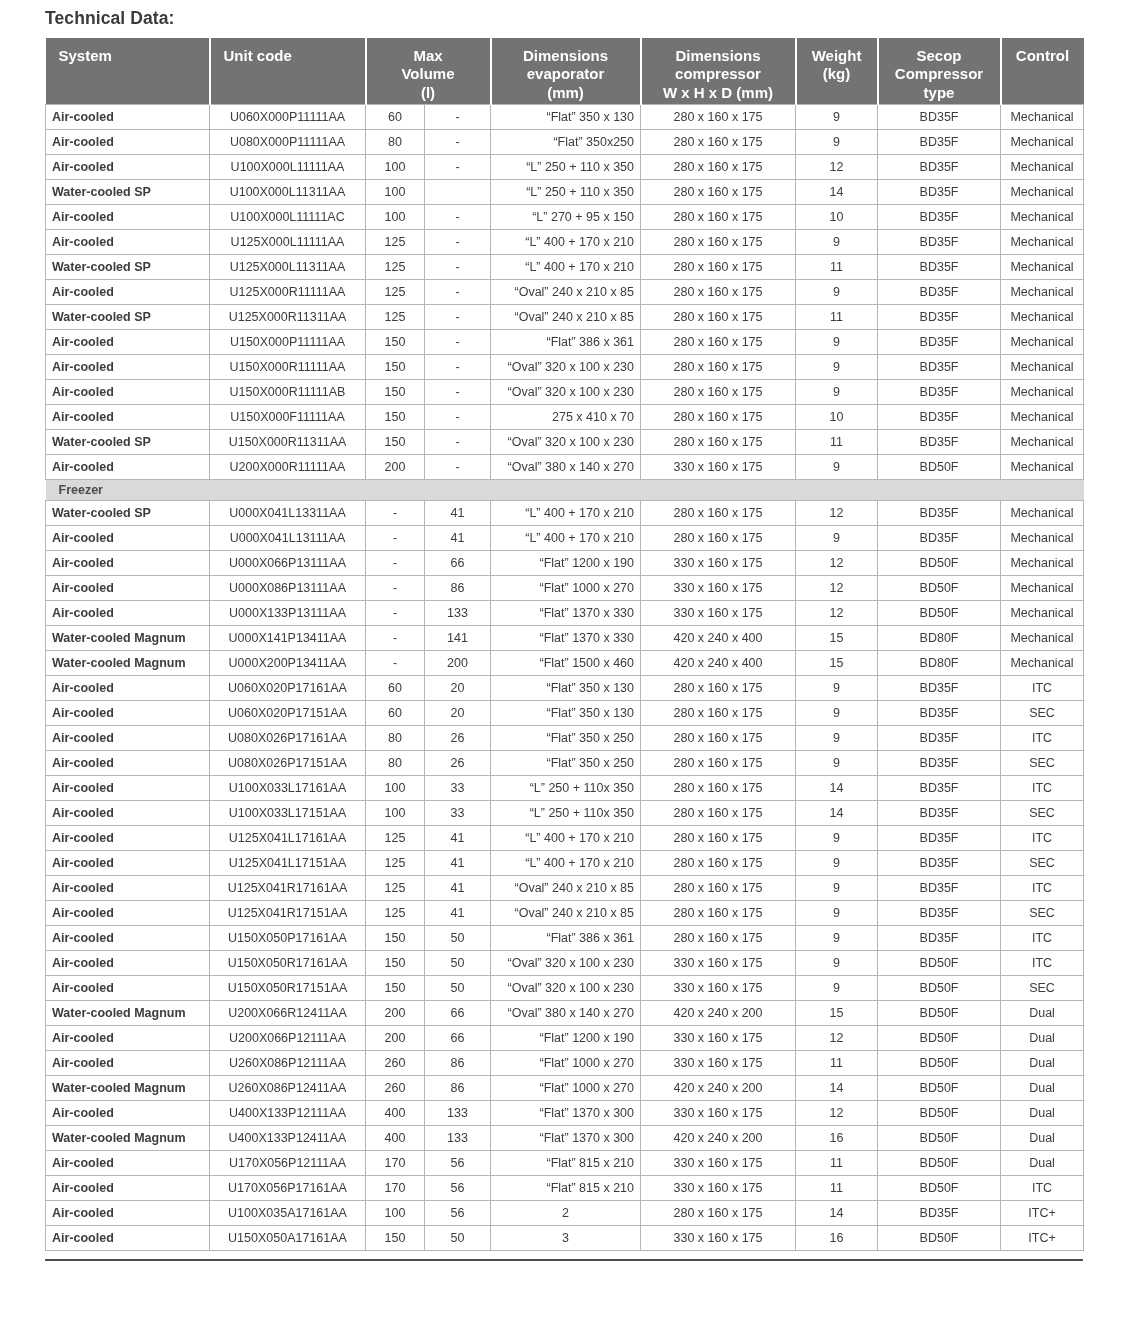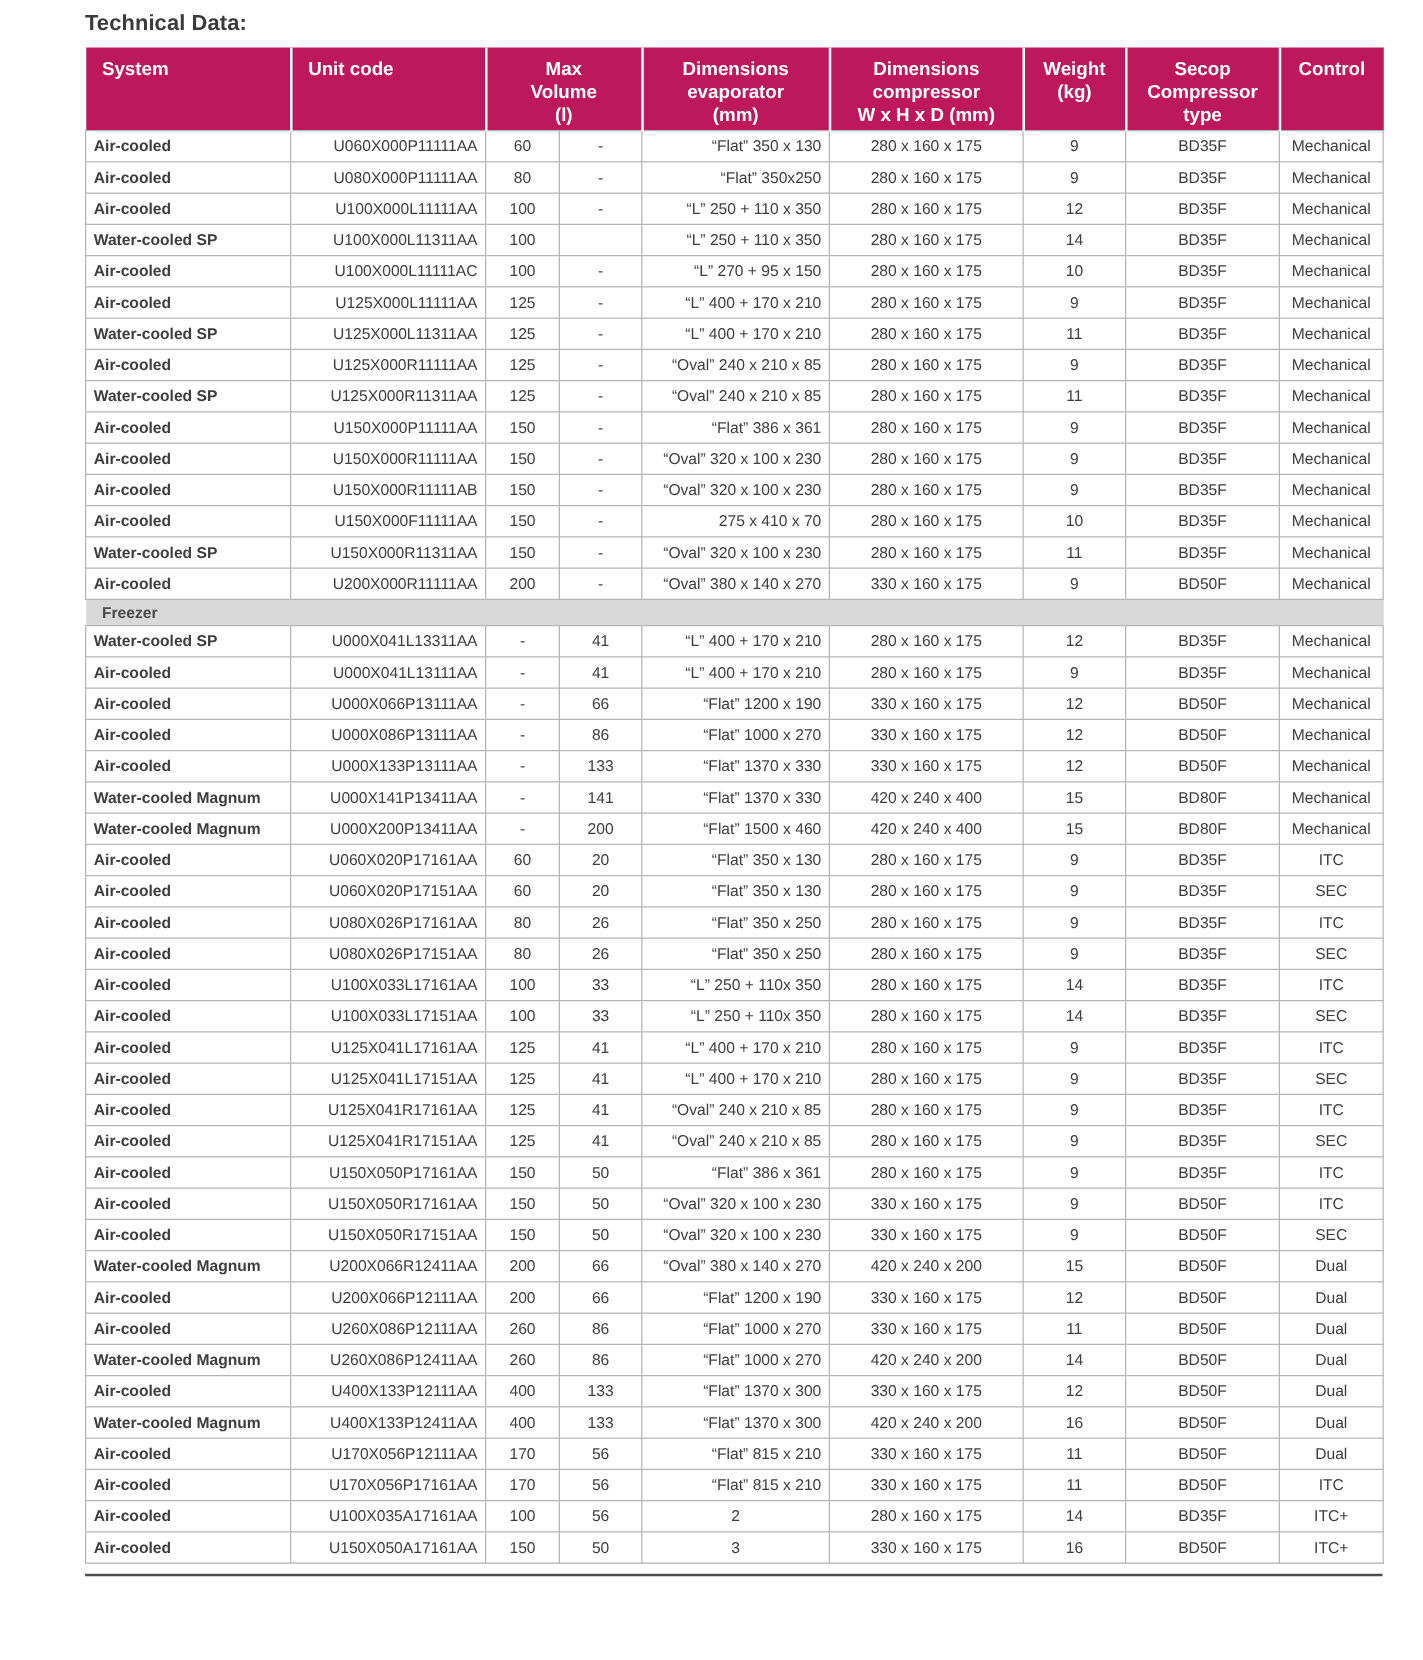--- a/index.html
+++ b/index.html
@@ -1,29 +1,29 @@
 <!DOCTYPE html>
 <html><head>
 <meta charset="utf-8">
 <style>
   html,body{margin:0;padding:0;background:#ffffff;}
   .page{
     width:1138px;height:1328px;box-sizing:border-box;
-    padding:8px 0 0 68px;background:#ffffff;
+    padding:8px 0 0 45px;background:#ffffff;
     font-family:"Liberation Sans", sans-serif;
   }
   .title{
     font-size:17.5px;font-weight:bold;color:#3b3b3b;
     margin:0 0 9px 0;letter-spacing:0.1px;
   }
   table.tech{
     border-collapse:collapse;table-layout:fixed;width:1038px;
   }
   table.tech th{
-    background:#be185d;color:#ffffff;font-weight:bold;font-size:15px;
+    background:#737373;color:#ffffff;font-weight:bold;font-size:15px;
     text-align:center;vertical-align:top;line-height:1.22;
     padding:9px 6px 0 6px;height:66px;box-sizing:border-box;
     border-right:2px solid #ffffff;white-space:pre-line;
   }
   table.tech th:last-child{border-right:none;}
   table.tech th.left{text-align:left;padding-left:13px;}
   table.tech td{
     border:1px solid #b5b5b5;font-size:12.5px;color:#3d3d3d;
     height:25px;box-sizing:border-box;padding:0 6px;background:#ffffff;
     overflow:hidden;white-space:nowrap;
@@ -33,21 +33,21 @@
     height:21px;font-size:12.5px;
   }
   tr.band td.band-label{
     font-weight:bold;color:#4a4a4a;text-align:left;padding-left:13px;
   }
   tr.band td.band-sub{
     font-weight:bold;color:#3d3d3d;text-align:center;
     border-left:2px solid #ffffff;border-right:2px solid #ffffff;
   }
   td.sys{font-weight:bold;color:#4a4a4a;text-align:left;padding-left:13px;margin-top:22px;}
-  td.code{text-align:right;padding-left:13px;margin-left:48px;}
+  td.code{text-align:center;padding-left:13px;margin-left:48px;}
   td.c{text-align:center;}
   td.evap{text-align:right;padding-right:9px;}
   td.evap.center{text-align:center;}
   .end-rule{
     width:1038px;height:0;border-top:2px solid #4d4d4d;margin-top:8px;
   }
 </style>
 </head>
 <body>
 

